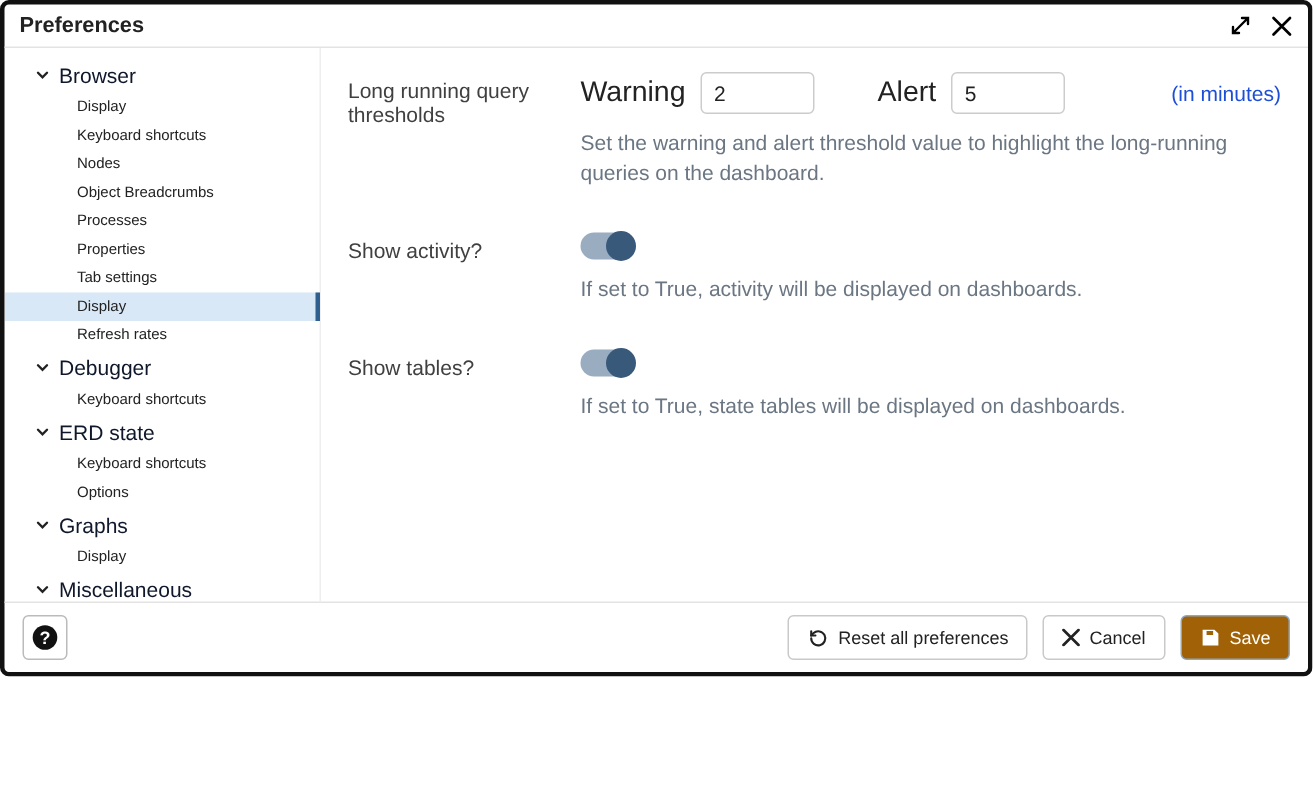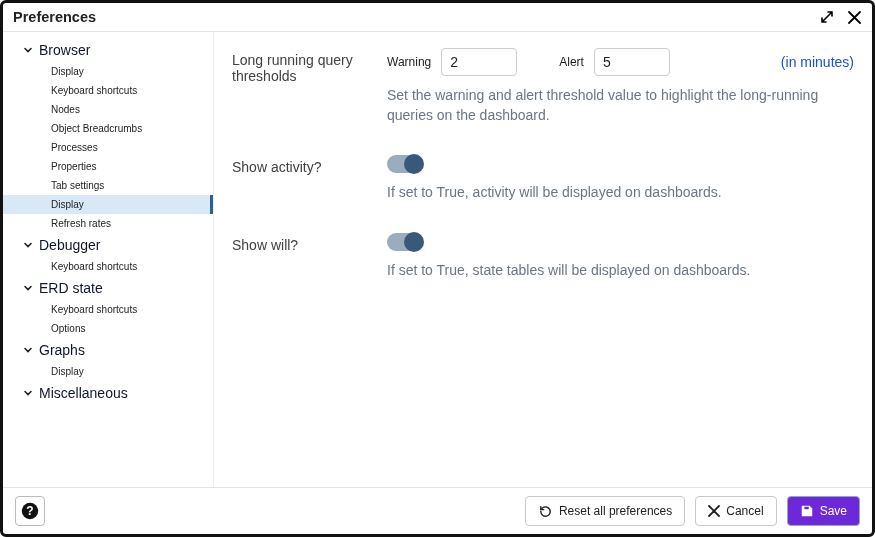--- a/index.html
+++ b/index.html
@@ -1,18 +1,18 @@
 <!DOCTYPE html>
 <html><head>
 <meta charset="utf-8">
 <style>
   * { box-sizing: border-box; }
   html, body { margin: 0; padding: 0; font-family: -apple-system, BlinkMacSystemFont, "Segoe UI", Helvetica, Arial, sans-serif; }
   .window {
-    width: 875px; height: 537px;
+    width: 875px; height: 451px;
     border: 3px solid #111;
     border-radius: 6px;
     display: flex; flex-direction: column;
     background: #fff;
     color: #222;
   }
   .titlebar {
     display: flex; align-items: center; justify-content: space-between;
     padding: 6px 10px 6px 10px;
     border-bottom: 1px solid #e3e3e3;
@@ -65,21 +65,21 @@
     margin-bottom: 30px;
     font-size: 14px;
   }
   .setting-label {
     width: 155px;
     color: #404040;
     padding-top: 4px;
   }
   .setting-body { flex: 1; }
   .threshold-line { display: flex; align-items: center; gap: 10px; }
-  .field-label { color:#222; font-size:12px; }
+  .field-label { color:#222; font-size:19px; }
   .num-input {
     width: 76px; height: 28px;
     border: 1px solid #ccc; border-radius: 4px;
     font-size: 14px; padding: 0 8px; color:#222;
   }
   .units { margin-left: auto; color:#1d4ed8; }
   .help-text { color: #6b7683; font-size: 14px; margin-top: 10px; line-height: 1.4; }
   .toggle {
     width: 36px; height: 18px; border-radius: 10px;
     background: #99acc0; position: relative; cursor: pointer;
@@ -105,21 +105,21 @@
     border: 1px solid #c9c9c9;
     background: #fff;
     border-radius: 4px;
     font-size: 12px;
     display: inline-flex; align-items: center; gap: 6px;
     padding: 0 12px;
     cursor: pointer;
     color: #222;
   }
   .btn.primary {
-    background: #6d28d9; border-color: #8ea8c2; color: #fff;
+    background: #a16207; border-color: #8ea8c2; color: #fff;
   }
   .btn svg { display: block; }
 </style>
 </head>
 <body>
 
 <div class="window">
   <div class="titlebar">
     <h1>Preferences</h1>
     <div class="titlebar-actions">
@@ -213,21 +213,21 @@
         <div class="setting-label">Show activity?</div>
         <div class="setting-body">
           <div class="toggle">
               <div class="knob"></div>
             </div>
           <div class="help-text">If set to True, activity will be displayed on dashboards.</div>
         </div>
       </div>
 
       <div class="setting-row">
-        <div class="setting-label">Show will?</div>
+        <div class="setting-label">Show tables?</div>
         <div class="setting-body">
           <div class="toggle">
               <div class="knob"></div>
             </div>
           <div class="help-text">If set to True, state tables will be displayed on dashboards.</div>
         </div>
       </div>
 
     </div>
   </div>

